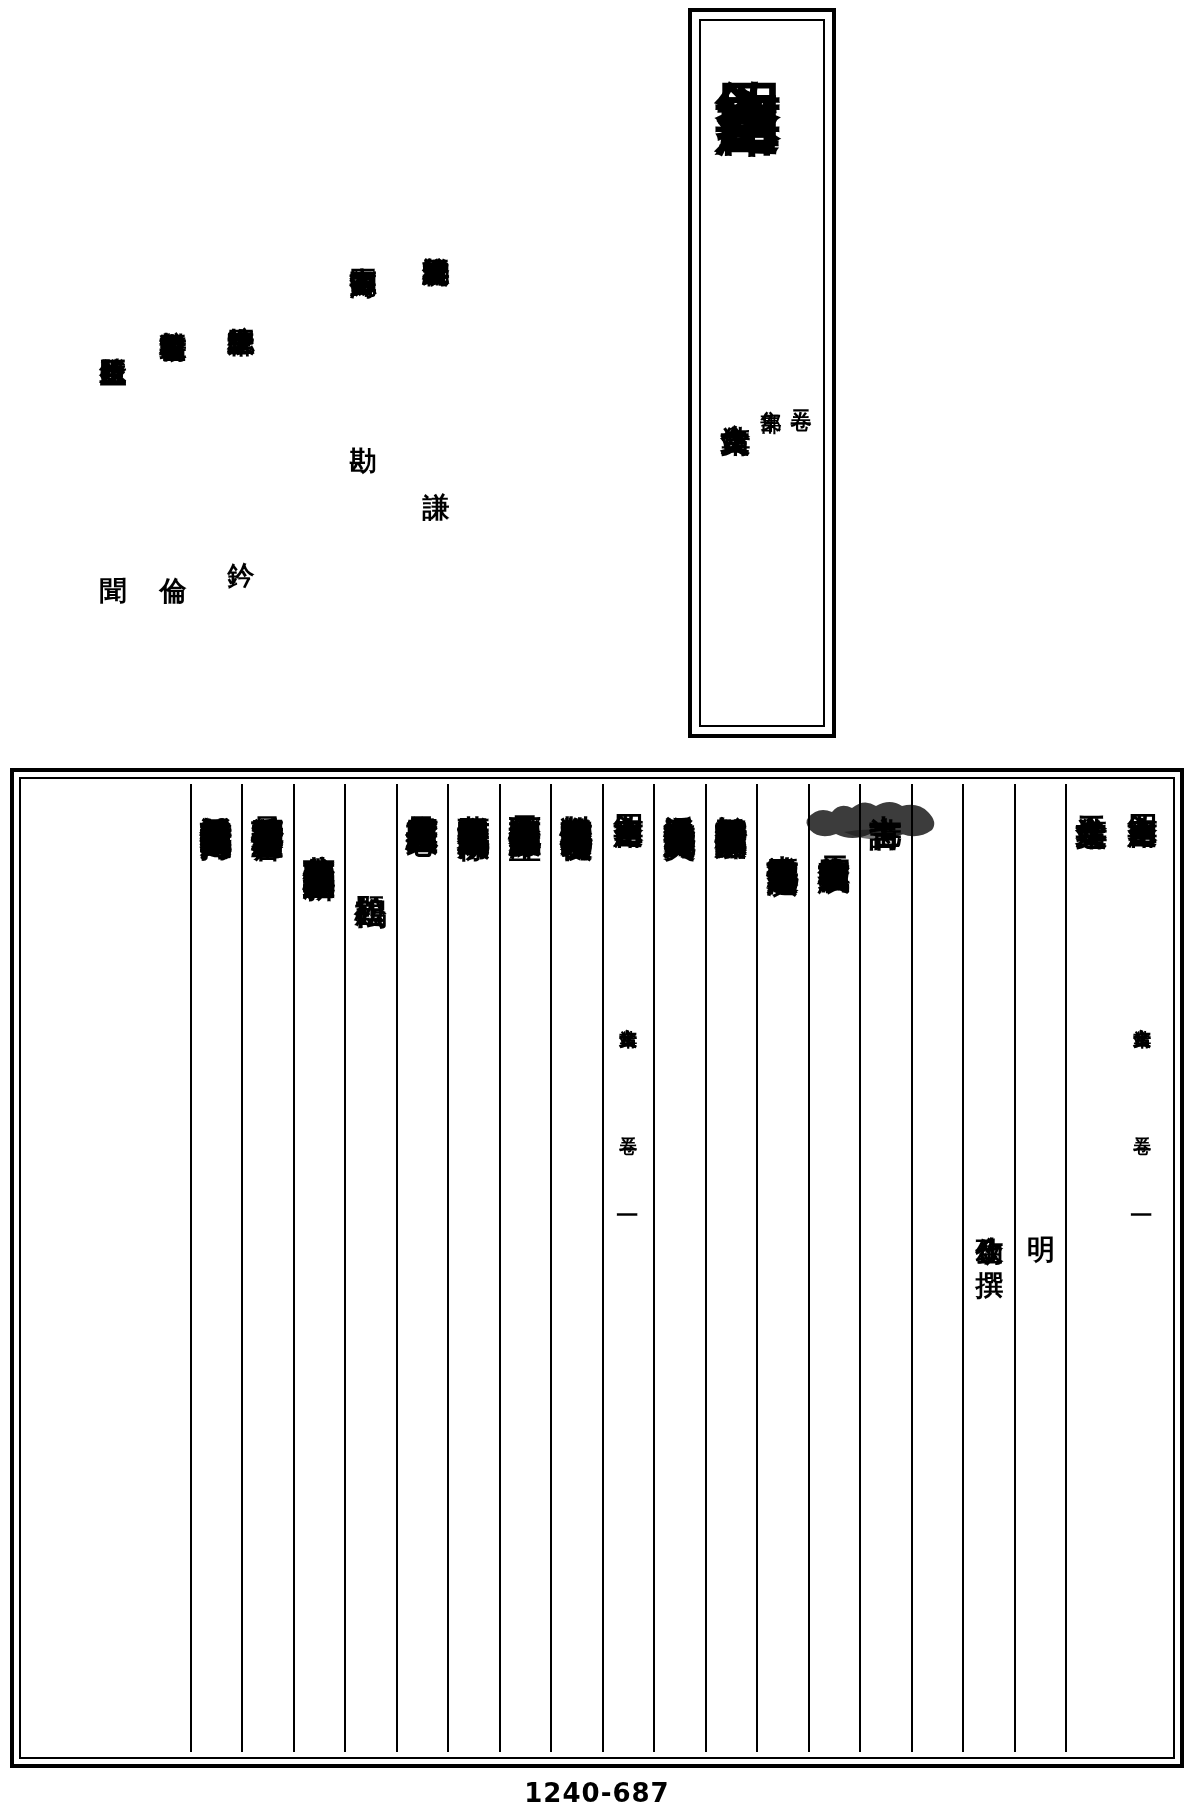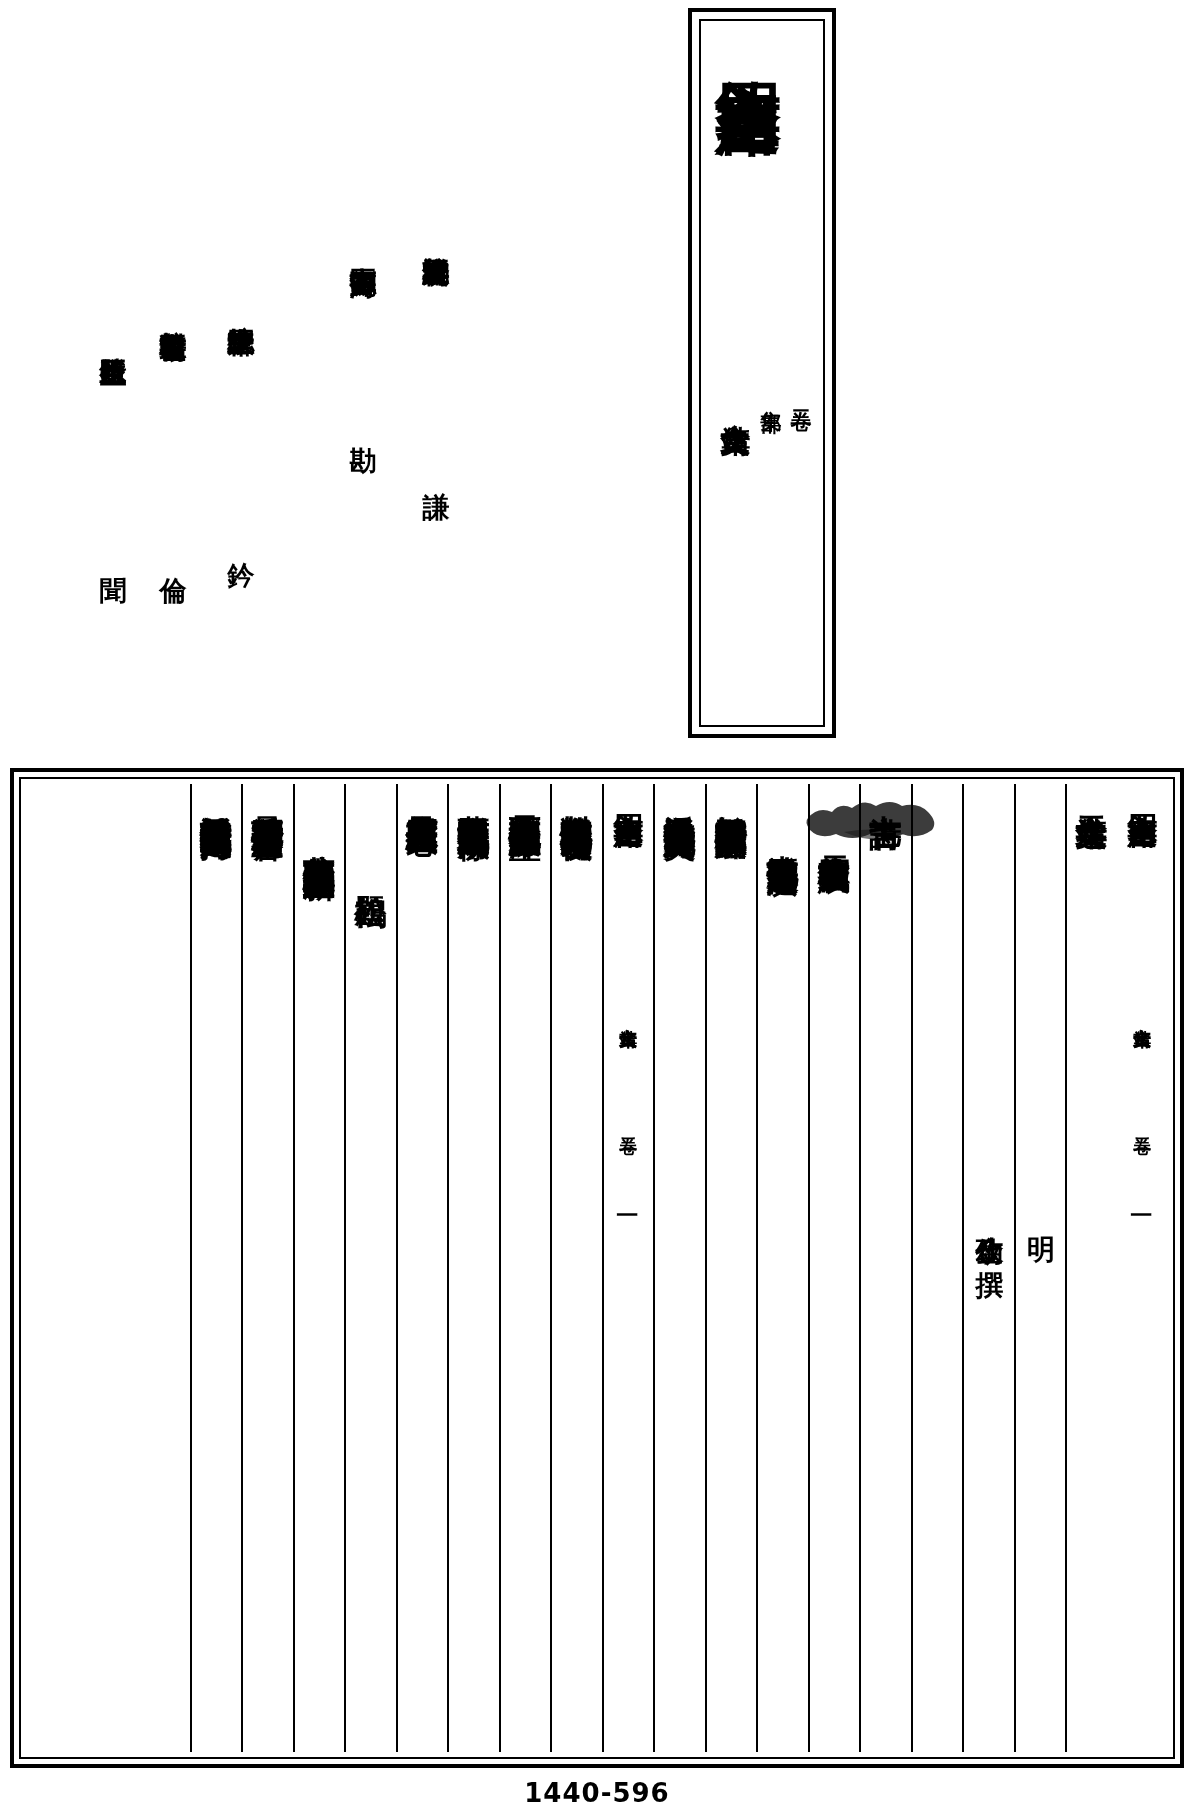--- a/index.html
+++ b/index.html
@@ -323,13 +323,13 @@
       <div class="body vtext">毛骨蕭踈渾彷彿丹砂作頂霜作翎迥立松梢壓蒼雪</div>
     </div>
 
     <div class="tcol">
       <div class="body vtext">試看挺特仙客姿軒昂豈是樊籠物萬里高搏遼海風</div>
     </div>
 
   </div>
 </div>
 
-<div id="page-footer">1440-596</div>
+<div id="page-footer">1240-687</div>
 
 </body></html>

